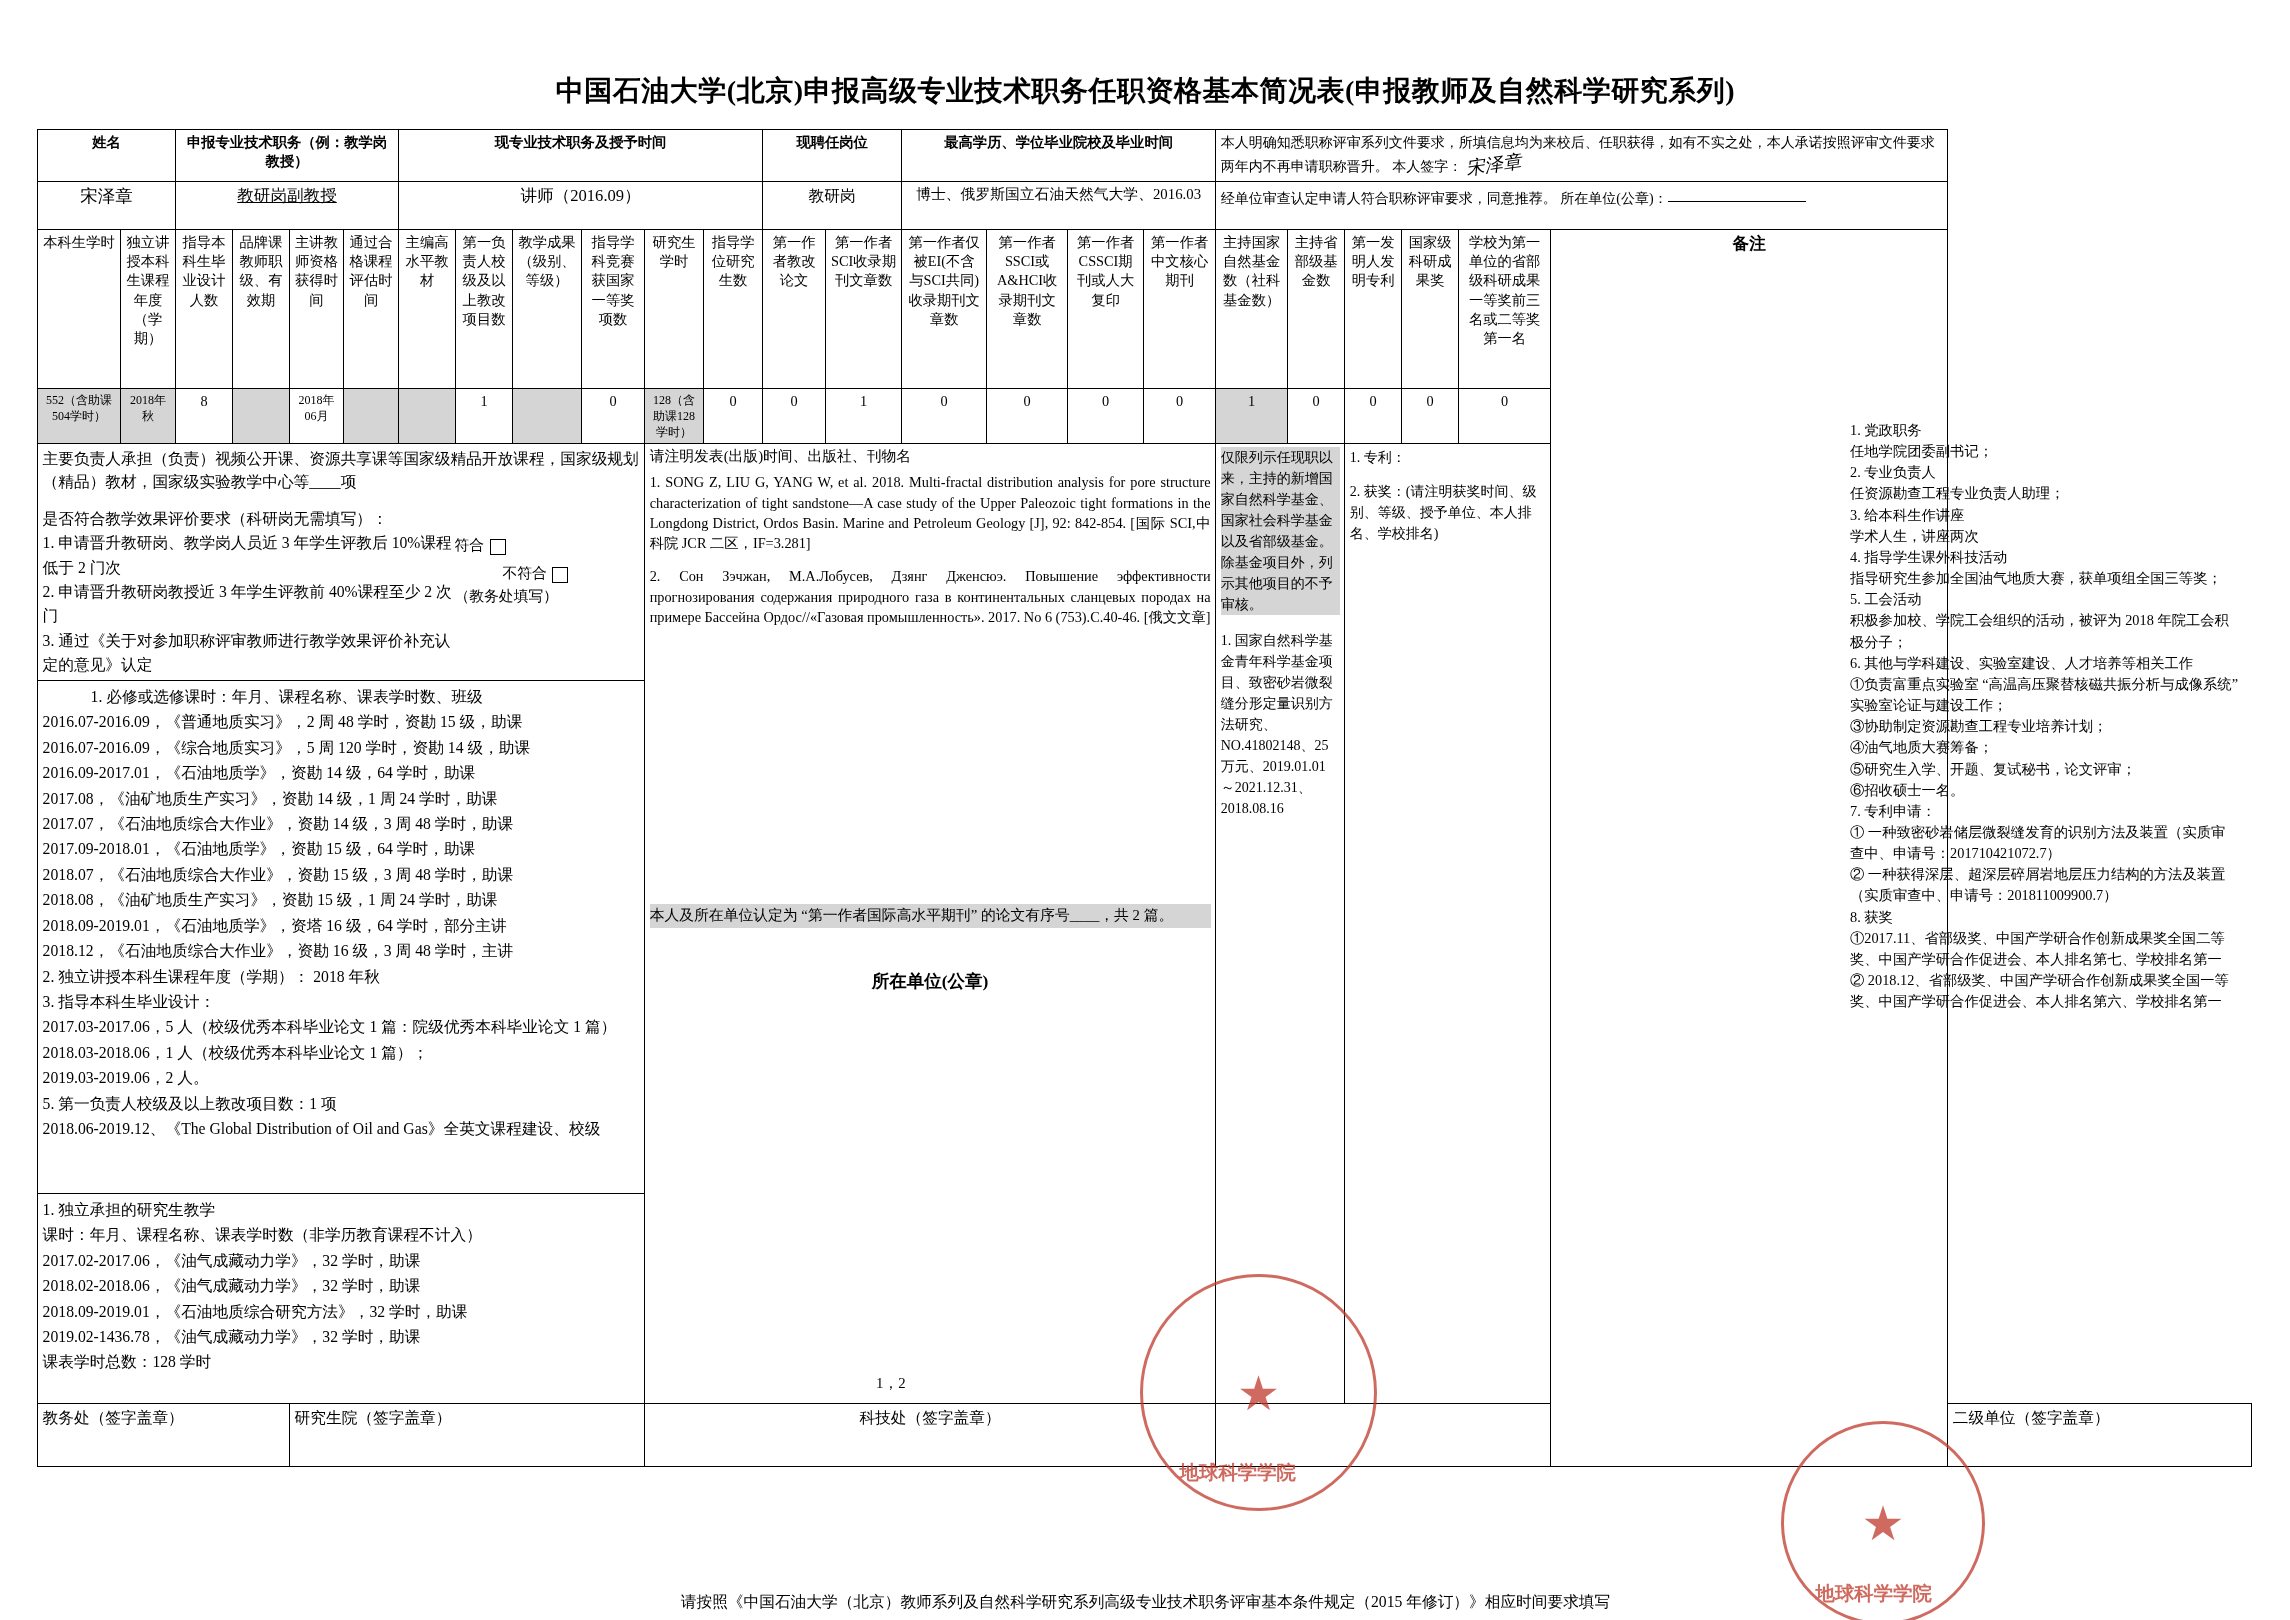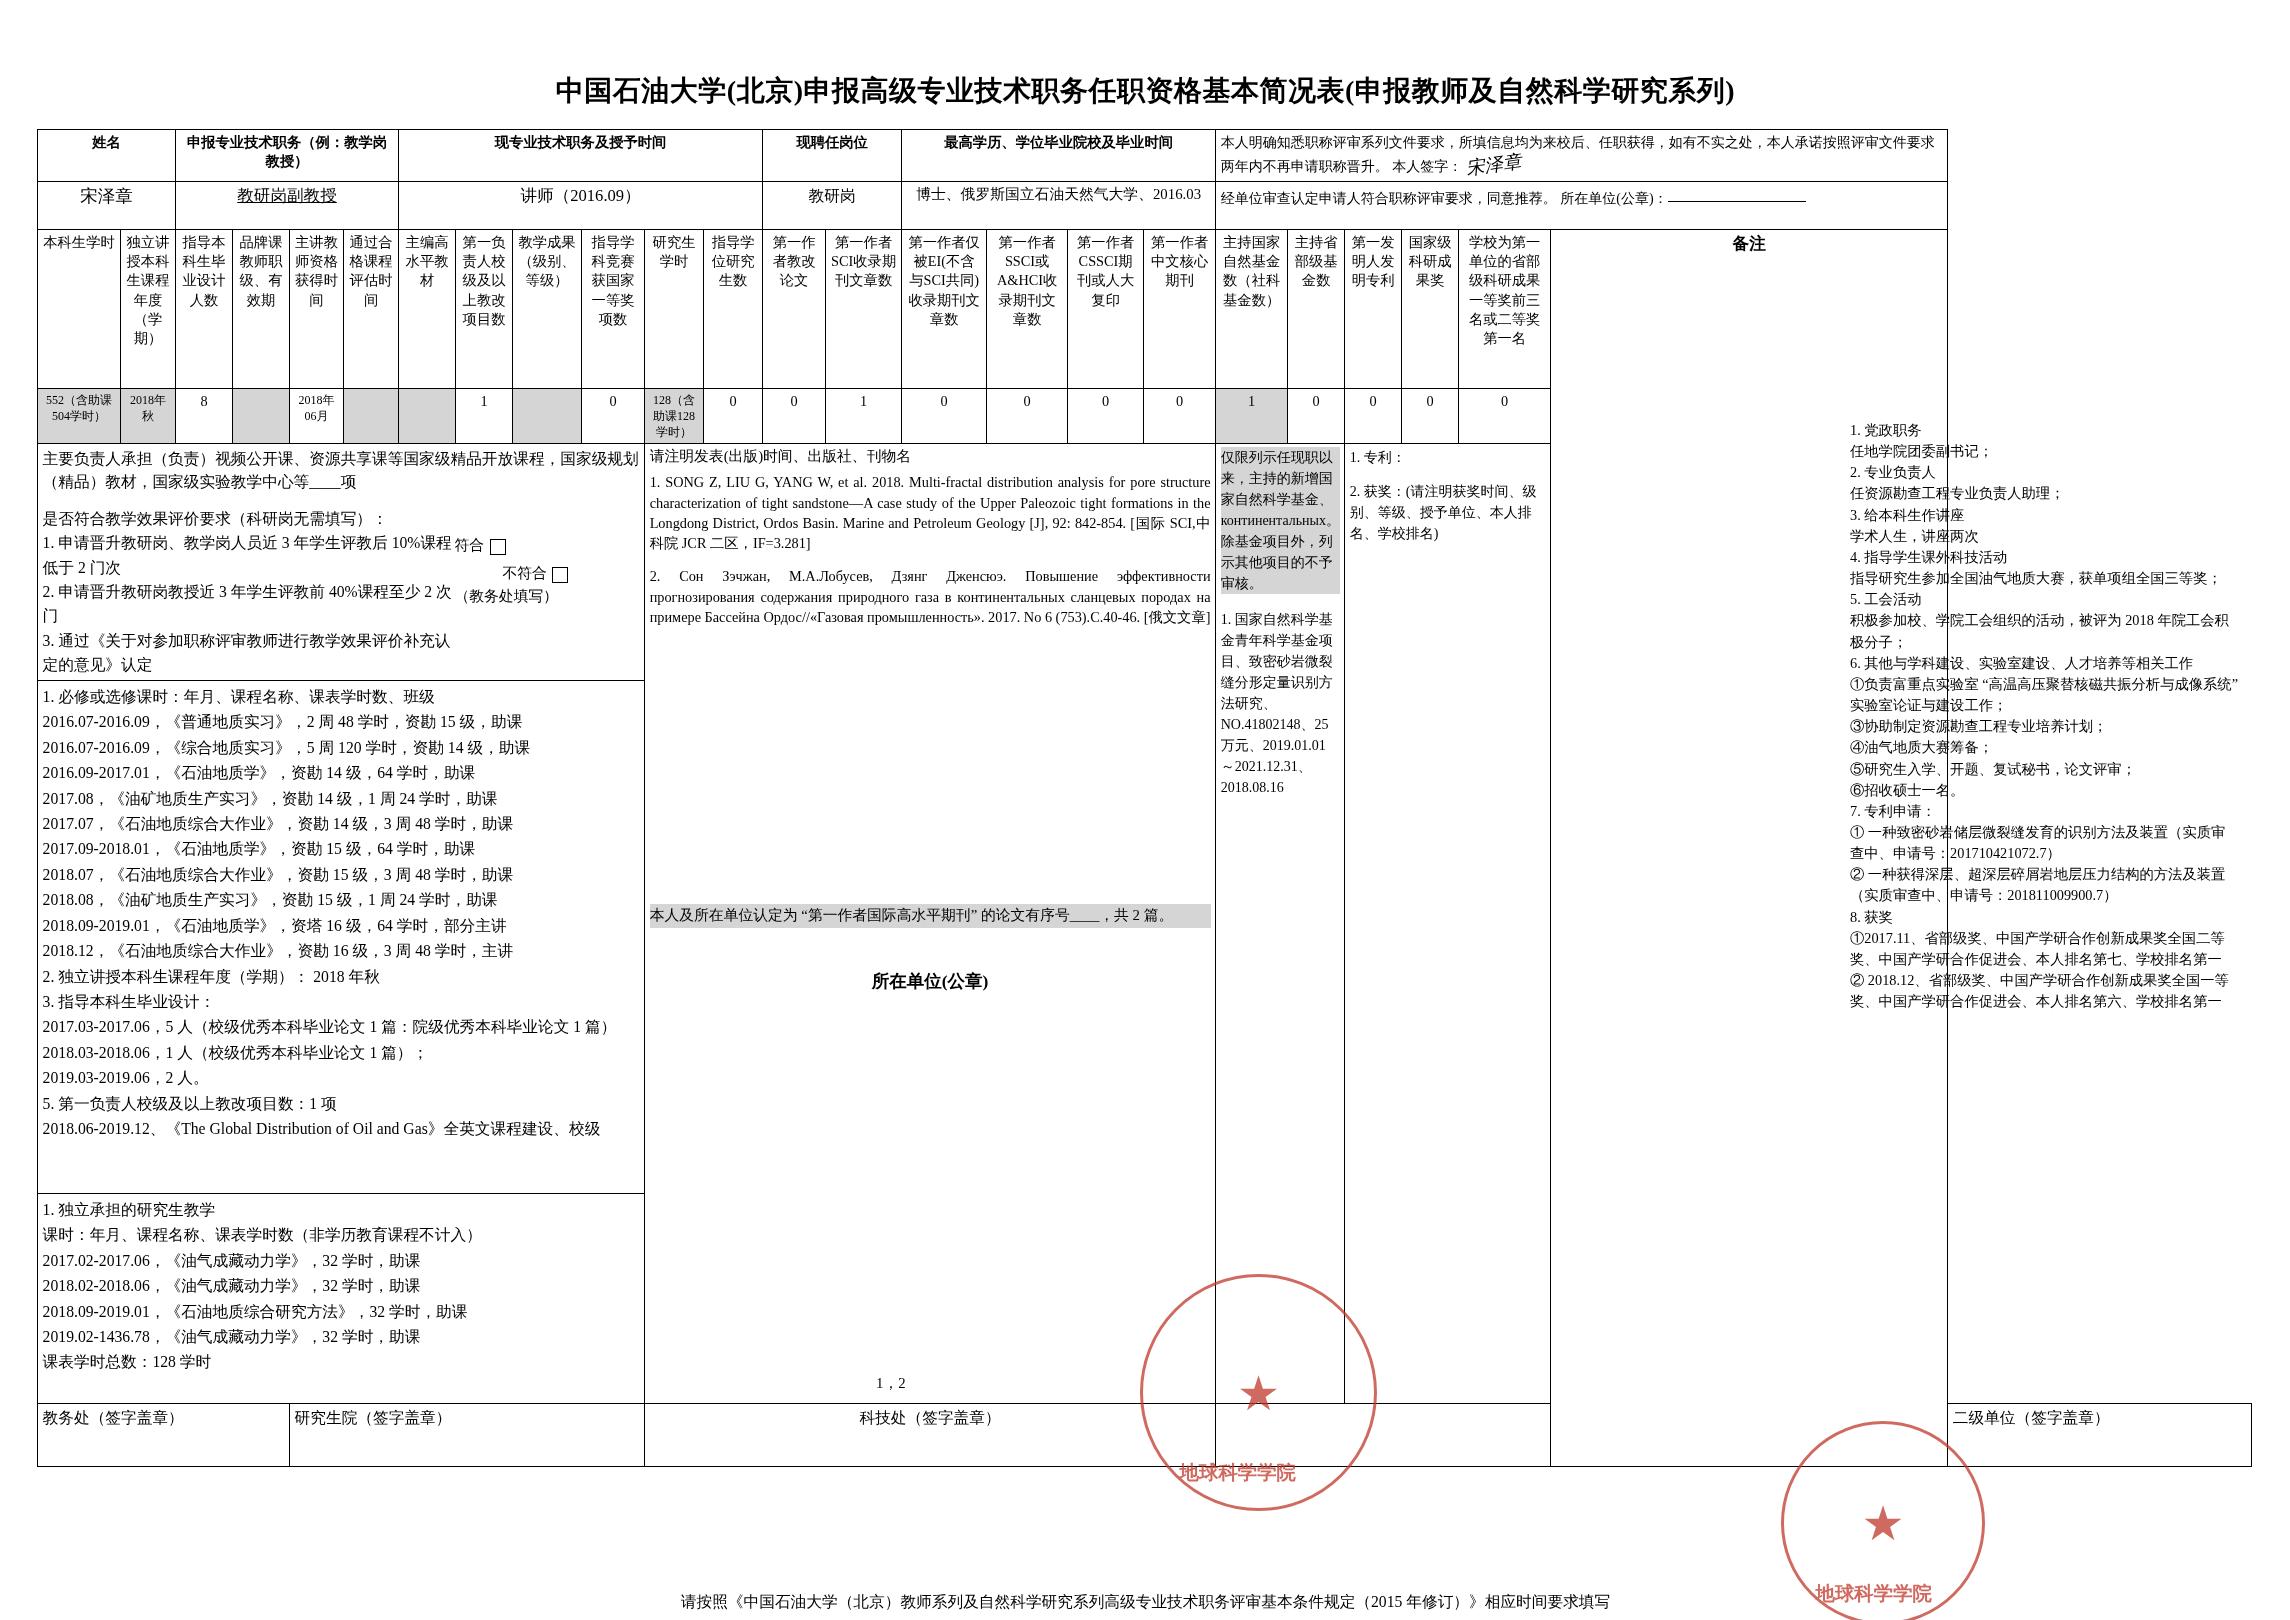--- a/index.html
+++ b/index.html
@@ -275,33 +275,33 @@
         <div class="tinytxt" style="font-size:14.3px;text-align:justify;margin-top:13px;line-height:1.42;">2. Сон Зэчжан, М.А.Лобусев, Дзянг Дженсюэ. Повышение эффективности прогнозирования содержания природного газа в континентальных сланцевых породах на примере Бассейна Ордос//«Газовая промышленность». 2017. No 6 (753).С.40-46. [俄文文章]</div>
         <div style="height:277px;"></div>
         <div class="tinytxt hl" style="font-size:14.8px;line-height:1.6;">
           <span>本人及所在单位认定为 “第一作者国际高水平期刊” 的论文有序号____，共 2 篇。</span>
         </div>
         <div style="position:absolute;left:231px;top:930px;font-size:14.8px;">1，2</div>
         <div style="text-align:center;margin-top:42px;font-size:17.5px;font-weight:bold;">所在单位(公章)</div>
       </td>
 
       <td colspan="2" rowspan="3" style="vertical-align:top;">
-        <div class="tinytxt hl" style="font-size:14px;line-height:1.5;">仅限列示任现职以来，主持的新增国家自然科学基金、континентальных。除基金项目外，列示其他项目的不予审核。</div>
+        <div class="tinytxt hl" style="font-size:14px;line-height:1.5;">仅限列示任现职以来，主持的新增国家自然科学基金、国家社会科学基金以及省部级基金。除基金项目外，列示其他项目的不予审核。</div>
         <div class="tinytxt" style="font-size:14px;line-height:1.5;margin-top:14.8px;">1. 国家自然科学基金青年科学基金项目、致密砂岩微裂缝分形定量识别方法研究、NO.41802148、25 万元、2019.01.01～2021.12.31、2018.08.16</div>
       </td>
 
       <td colspan="3" rowspan="3" style="vertical-align:top;">
         <div class="tinytxt" style="font-size:14px;line-height:1.5;">1. 专利：</div>
         <div class="tinytxt" style="font-size:14px;line-height:1.5;margin-top:13px;">2. 获奖：(请注明获奖时间、级别、等级、授予单位、本人排名、学校排名)</div>
       </td>
     </tr>
 
     <tr style="height:513px;">
       <td colspan="10" style="vertical-align:top;">
-        <div class="smalltxt" style="font-size:15.7px;line-height:1.62;">1. 必修或选修课时：年月、课程名称、课表学时数、班级</div>
+        <div class="smalltxt" style="font-size:15.7px;line-height:1.62;margin-left:48px;">1. 必修或选修课时：年月、课程名称、课表学时数、班级</div>
         <div class="smalltxt" style="font-size:15.7px;line-height:1.62;">2016.07-2016.09，《普通地质实习》，2 周 48 学时，资勘 15 级，助课</div>
         <div class="smalltxt" style="font-size:15.7px;line-height:1.62;">2016.07-2016.09，《综合地质实习》，5 周 120 学时，资勘 14 级，助课</div>
         <div class="smalltxt" style="font-size:15.7px;line-height:1.62;">2016.09-2017.01，《石油地质学》，资勘 14 级，64 学时，助课</div>
         <div class="smalltxt" style="font-size:15.7px;line-height:1.62;">2017.08，《油矿地质生产实习》，资勘 14 级，1 周 24 学时，助课</div>
         <div class="smalltxt" style="font-size:15.7px;line-height:1.62;">2017.07，《石油地质综合大作业》，资勘 14 级，3 周 48 学时，助课</div>
         <div class="smalltxt" style="font-size:15.7px;line-height:1.62;">2017.09-2018.01，《石油地质学》，资勘 15 级，64 学时，助课</div>
         <div class="smalltxt" style="font-size:15.7px;line-height:1.62;">2018.07，《石油地质综合大作业》，资勘 15 级，3 周 48 学时，助课</div>
         <div class="smalltxt" style="font-size:15.7px;line-height:1.62;">2018.08，《油矿地质生产实习》，资勘 15 级，1 周 24 学时，助课</div>
         <div class="smalltxt" style="font-size:15.7px;line-height:1.62;">2018.09-2019.01，《石油地质学》，资塔 16 级，64 学时，部分主讲</div>
         <div class="smalltxt" style="font-size:15.7px;line-height:1.62;">2018.12，《石油地质综合大作业》，资勘 16 级，3 周 48 学时，主讲</div>

